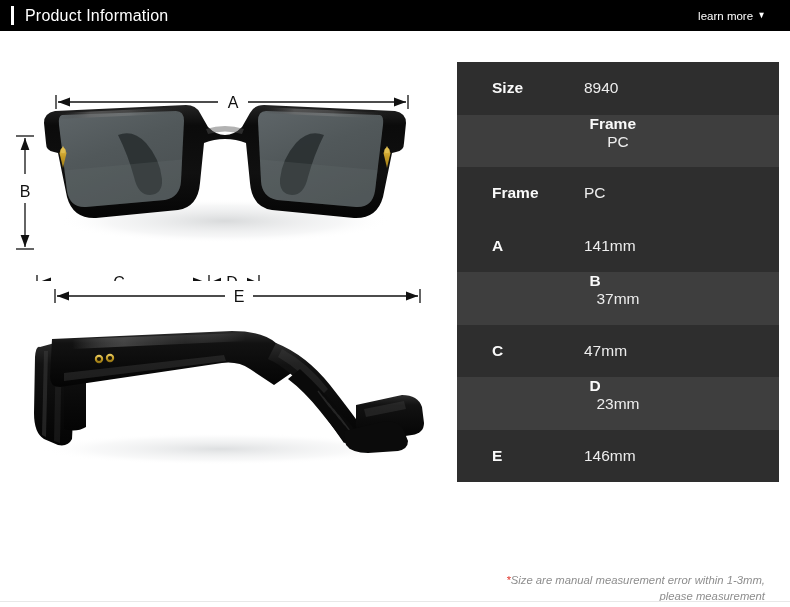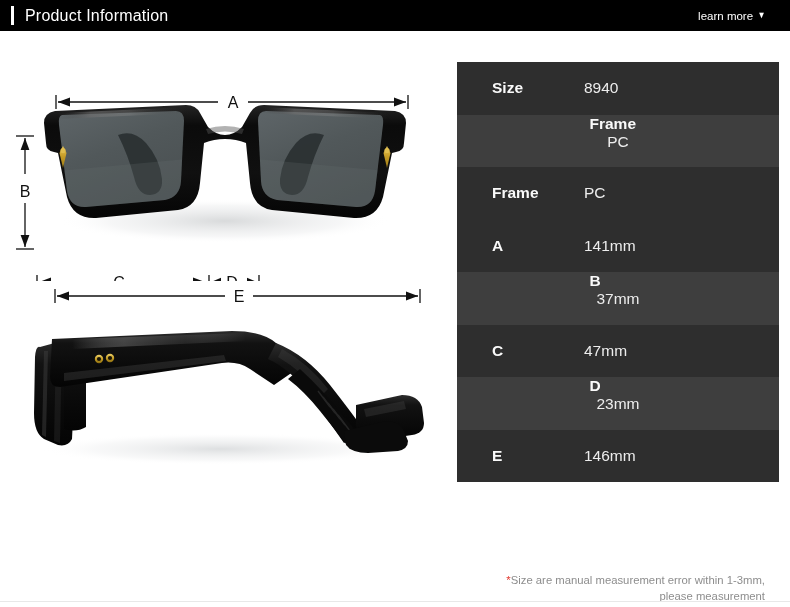--- a/index.html
+++ b/index.html
@@ -105,20 +105,21 @@
   .spec-note {
     position: absolute;
     left: 457px;
     top: 541px;
     width: 322px;
     text-align: right;
     padding-right: 14px;
     font-size: 11.3px;
     line-height: 1.42;
     color: #8d8d8d;
+    font-style: italic;
   }
   .note-star { color: #e2392f; }
 </style>
 </head>
 <body>
 
 <div class="header">
   <div class="header-accent"></div>
   <div class="header-title">Product Information</div>
   <div class="header-spacer"></div>

